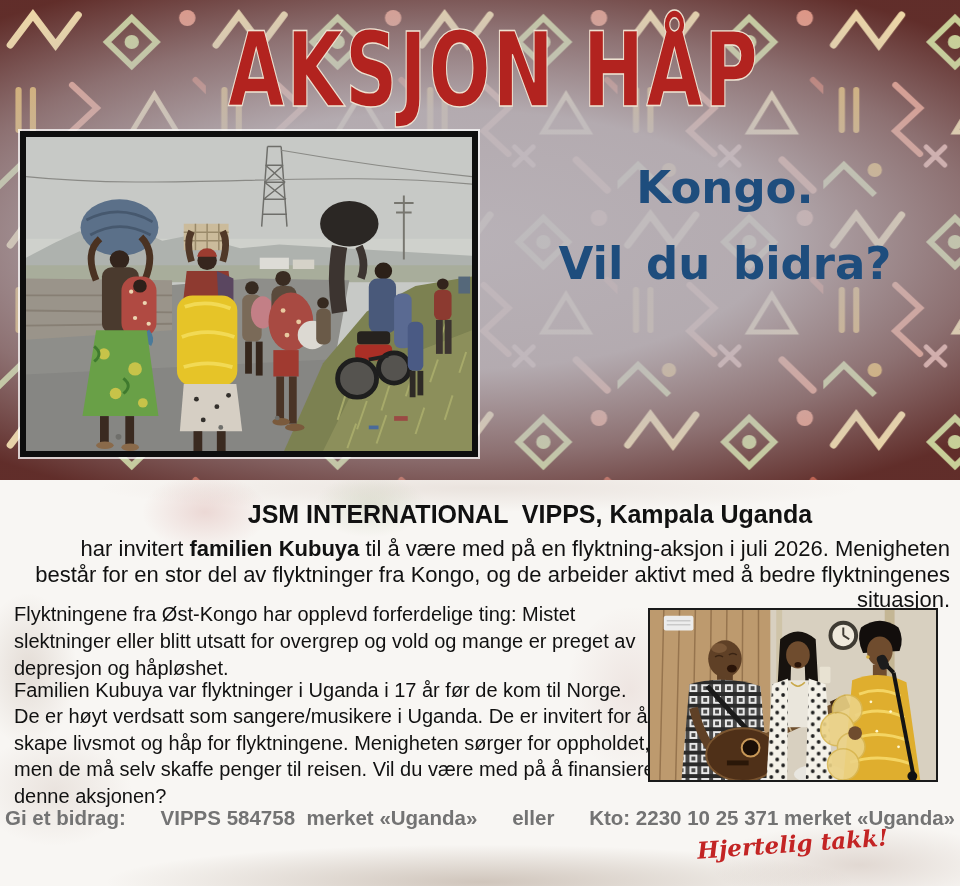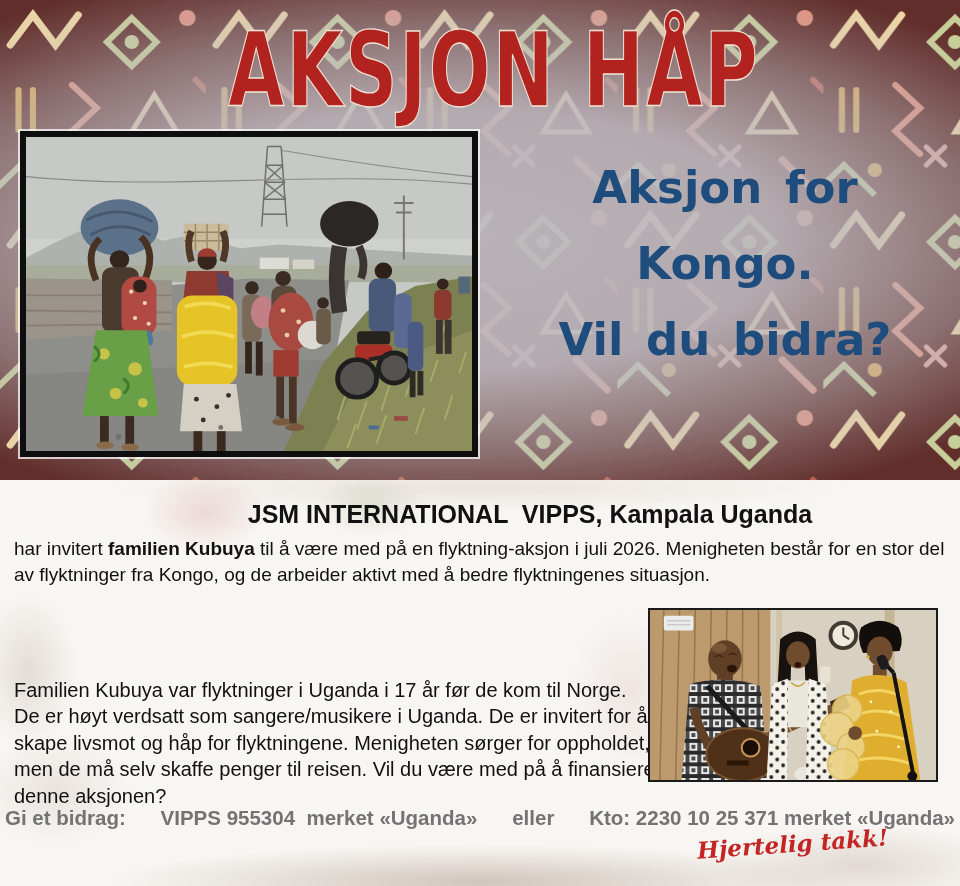--- a/index.html
+++ b/index.html
@@ -34,21 +34,21 @@
       radial-gradient(80px 45px at 370px 26px, rgba(100,130,60,0.15), transparent 70%),
       radial-gradient(480px 30px at 480px 8px, rgba(140,100,80,0.13), transparent 80%),
       radial-gradient(70px 110px at 28px 190px, rgba(120,85,60,0.16), transparent 70%),
       radial-gradient(110px 80px at 55px 310px, rgba(130,90,70,0.12), transparent 70%),
       radial-gradient(90px 120px at 630px 210px, rgba(150,80,70,0.10), transparent 70%),
       radial-gradient(480px 48px at 480px 402px, rgba(115,85,60,0.30), transparent 78%),
       radial-gradient(200px 55px at 860px 385px, rgba(120,80,60,0.18), transparent 75%);}
   .church-heading{position:absolute;top:20px;left:0;width:100%;box-sizing:border-box;padding-left:100px;
                   text-align:center;font-size:25px;color:#111;white-space:pre-wrap;margin:0;}
   .body-text{color:#111;margin:0;}
-  .intro{position:absolute;top:56px;left:14px;width:936px;font-size:19px;line-height:25.5px;}
+  .intro{position:absolute;top:56px;left:14px;width:936px;font-size:22px;line-height:25.5px;text-align:right;}
   .intro b{font-weight:700;}
   .para-refugees{position:absolute;top:121px;left:14px;width:634px;font-size:20px;line-height:27px;}
   .para-family{position:absolute;top:197px;left:14px;width:642px;font-size:20px;line-height:26.4px;}
   .photo-right{position:absolute;left:648px;top:128px;width:286px;height:170px;
                border:2px solid #1a1a1a;background:#d8d0c0;}
   .donate{position:absolute;top:326px;left:0;width:100%;box-sizing:border-box;padding:0 5px;
           display:flex;justify-content:space-between;align-items:baseline;
           font-weight:700;font-size:20.5px;color:#737373;gap:31px;}
   .donate span{white-space:pre;}
   .footnote{position:absolute;top:364px;left:158px;font-size:16.5px;color:#1c1c1c;}
@@ -208,32 +208,32 @@
           <circle cx="95" cy="318" r="3"></circle>
             <circle cx="200" cy="308" r="2.5"></circle>
             <circle cx="258" cy="298" r="2.5"></circle>
           <rect x="378" y="296" width="14" height="5" fill="#9a4a44"></rect>
           <rect x="352" y="306" width="10" height="4" fill="#4a6a9a"></rect>
         </g>
       </svg>
     </div>
 
     <div class="tagline">
-      <div>Aksjon for</div>
       <div>Kongo.</div>
       <div>Vil du bidra?</div>
     </div>
   </div>
 
   <div class="bottom">
 
     <h2 class="church-heading">JSM INTERNATIONAL  VIPPS, Kampala Uganda</h2>
 
     <p class="body-text intro"><span>har invitert </span><b>familien Kubuya</b><span> til å være med på en flyktning-aksjon i juli 2026. Menigheten består for en stor del av flyktninger fra Kongo, og de arbeider aktivt med å bedre flyktningenes situasjon.</span></p>
 
+    <p class="body-text para-refugees">Flyktningene fra Øst-Kongo har opplevd forferdelige ting: Mistet slektninger eller blitt utsatt for overgrep og vold og mange er preget av depresjon og håpløshet.</p>
 
     <p class="body-text para-family">Familien Kubuya var flyktninger i Uganda i 17 år før de kom til Norge. De er høyt verdsatt som sangere/musikere i Uganda. De er invitert for å skape livsmot og håp for flyktningene. Menigheten sørger for oppholdet, men de må selv skaffe penger til reisen. Vil du være med på å finansiere denne aksjonen?</p>
 
     <div class="photo-right">
       <svg viewBox="0 0 290 174" preserveAspectRatio="none">
         <defs>
           <pattern id="check" width="12" height="12" patternUnits="userSpaceOnUse">
             <rect width="12" height="12" fill="#e9e9e9"></rect>
             <rect width="12" height="4" y="0" fill="#2a2a2a"></rect>
             <rect width="4" height="12" x="0" fill="#2a2a2a" opacity="0.85"></rect>
@@ -317,20 +317,20 @@
             <line x1="247" y1="64" x2="239" y2="56" stroke="#141414" stroke-width="4"></line>
             <rect x="231" y="46" width="10" height="15" rx="4" fill="#1c1c1c" transform="rotate(-22 236 53)"></rect>
             <circle cx="266" cy="170" r="5" fill="#111"></circle>
           </g>
         </g>
       </svg>
     </div>
 
     <div class="donate">
       <span>Gi et bidrag:</span>
-      <span>VIPPS 955304  merket «Uganda»</span>
+      <span>VIPPS 584758  merket «Uganda»</span>
       <span>eller</span>
       <span>Kto: 2230 10 25 371 merket «Uganda»</span>
     </div>
 
     <div class="thanks">Hjertelig takk!</div>
   </div>
 </div>
 
 </body></html>

